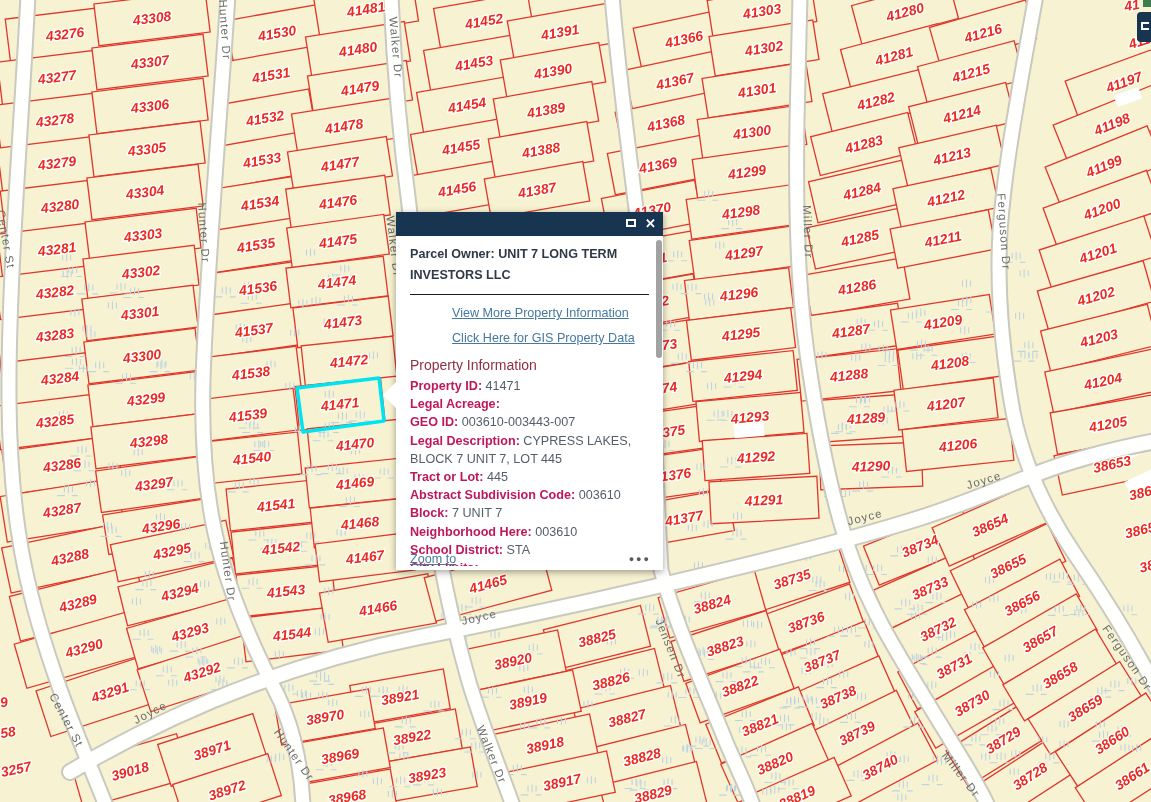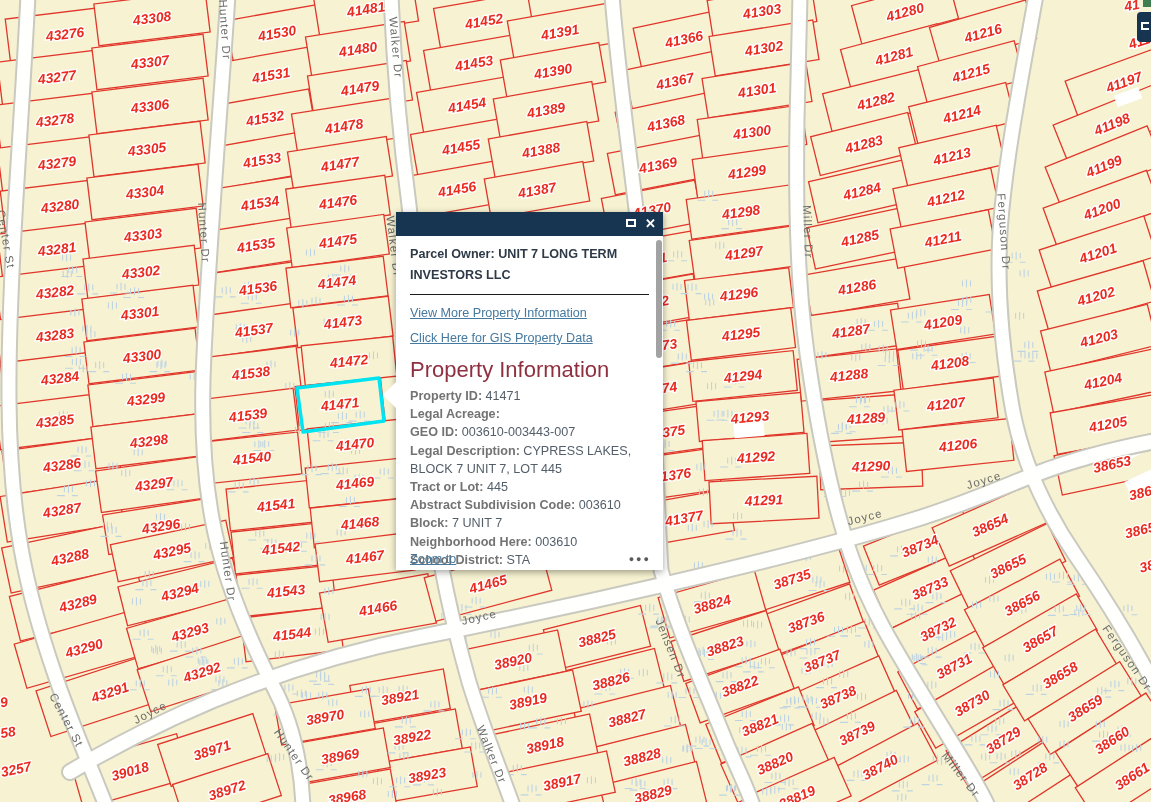--- a/index.html
+++ b/index.html
@@ -14,24 +14,24 @@
   .popup-tail{position:absolute;left:-13px;top:170px;width:0;height:0;
               border-top:13px solid transparent;border-bottom:13px solid transparent;
               border-right:13px solid #fff;}
   .popup-header{position:absolute;top:0;left:0;right:0;height:24px;background:#173450;}
   .icon-max{position:absolute;right:27px;top:7px;width:10px;height:8px;border:2px solid #fff;box-sizing:border-box;cursor:pointer;}
   .icon-close{position:absolute;right:7px;top:3px;color:#fff;font-size:13px;font-weight:bold;cursor:pointer;line-height:18px;}
   .popup-body{position:absolute;top:24px;left:0;right:0;height:322px;overflow:hidden;
               padding:8px 14px 0 14px;box-sizing:content-box;}
   .owner{font-weight:bold;font-size:12.6px;line-height:21px;color:#2e3a47;}
   .popup-body hr{border:none;border-top:1px solid #1c1c1c;margin:8px 0 2px 0;}
-  .plink{display:block;margin-top:11px;font-size:12.6px;color:#45799f;text-decoration:underline;cursor:pointer;}
-  .popup-body h2{margin:12px 0 4px 0;font-size:22px;font-weight:500;color:#8f3040;}
+  .plink{display:block;margin-top:11px;font-size:12.6px;color:#45799f;text-decoration:underline;cursor:pointer;margin-left:42px;}
+  .popup-body h2{margin:12px 0 4px 0;font-size:14px;font-weight:500;color:#8f3040;}
   .field{font-size:12.6px;line-height:18.2px;color:#535e69;}
-  .field b{color:#737373;font-weight:bold;}
+  .field b{color:#be185d;font-weight:bold;}
   .popup-footer{position:absolute;bottom:3px;left:14px;right:12px;height:16px;
                 display:flex;justify-content:space-between;align-items:center;}
   .zoomto{font-size:12.6px;color:#45799f;text-decoration:underline;cursor:pointer;}
   .dots{color:#5a5a5a;font-size:9px;letter-spacing:2px;cursor:pointer;}
   .popup-scrollbar{position:absolute;right:1px;top:28px;width:6px;height:118px;
                    background:#a2a2a2;border-radius:3px;cursor:pointer;}
 
   
   .corner-btn{position:absolute;right:0;top:12px;width:14px;height:30px;background:#173450;
               border-radius:4px 0 0 4px;cursor:pointer;}

